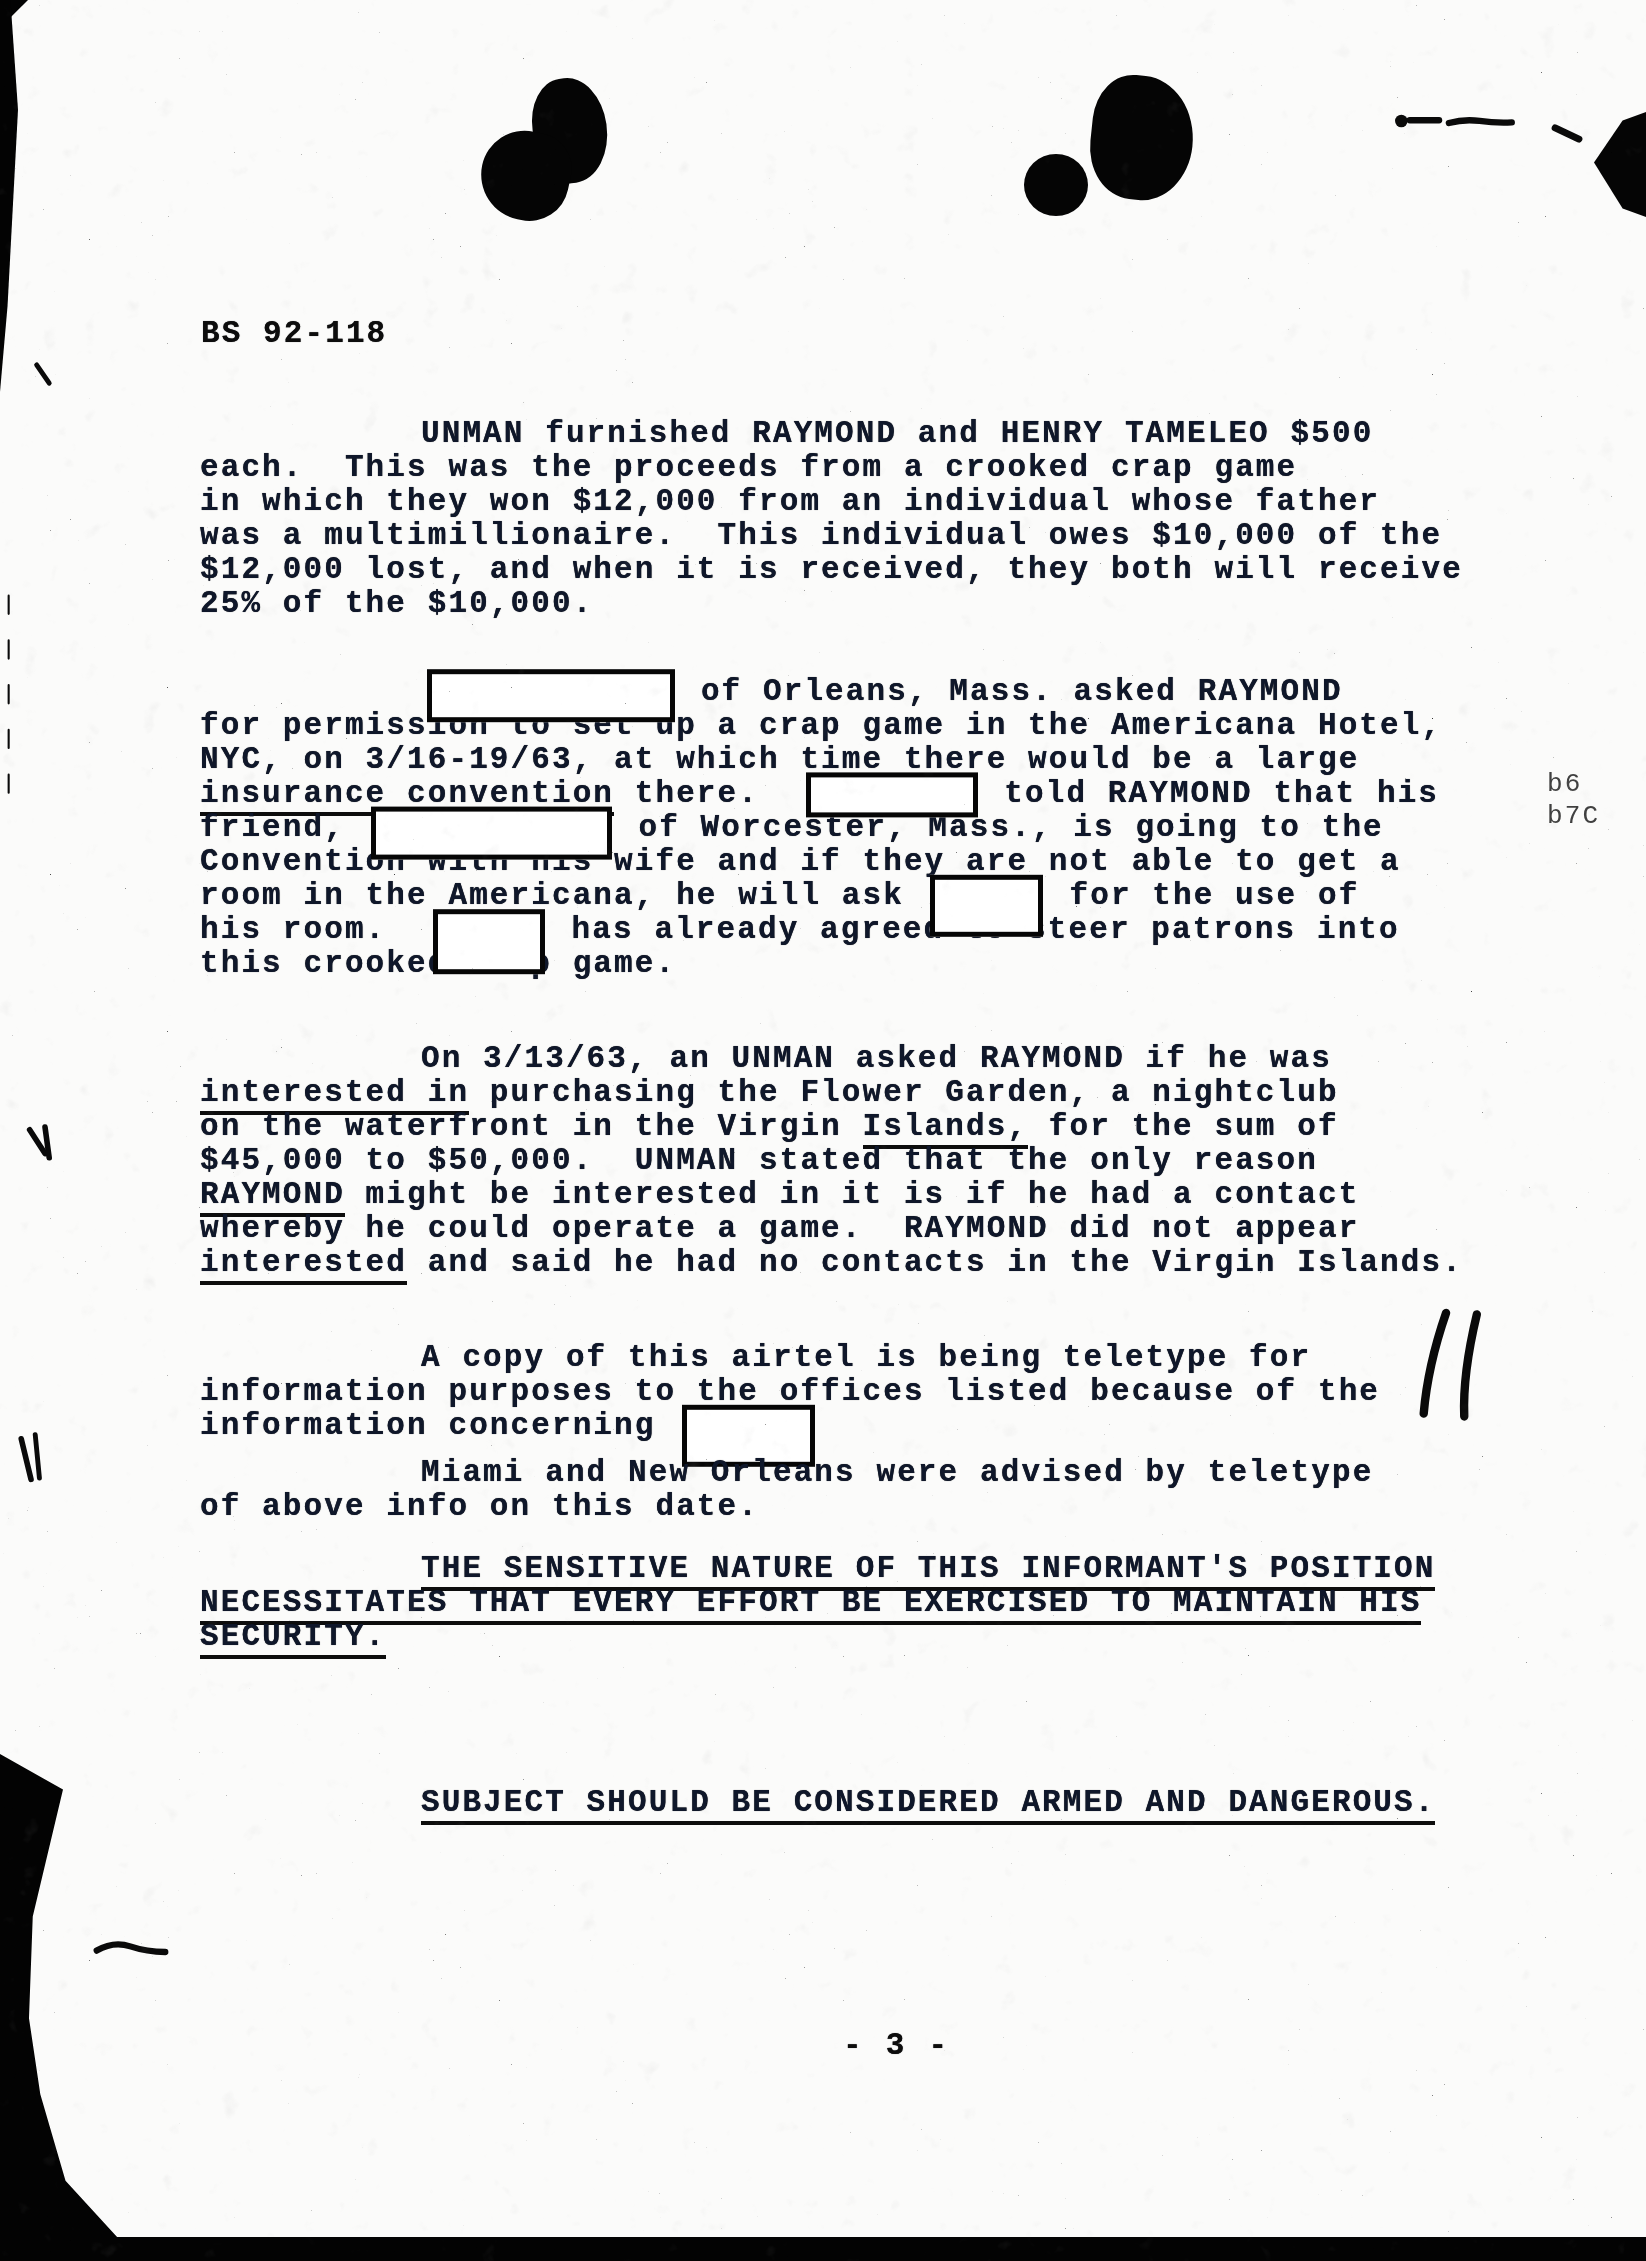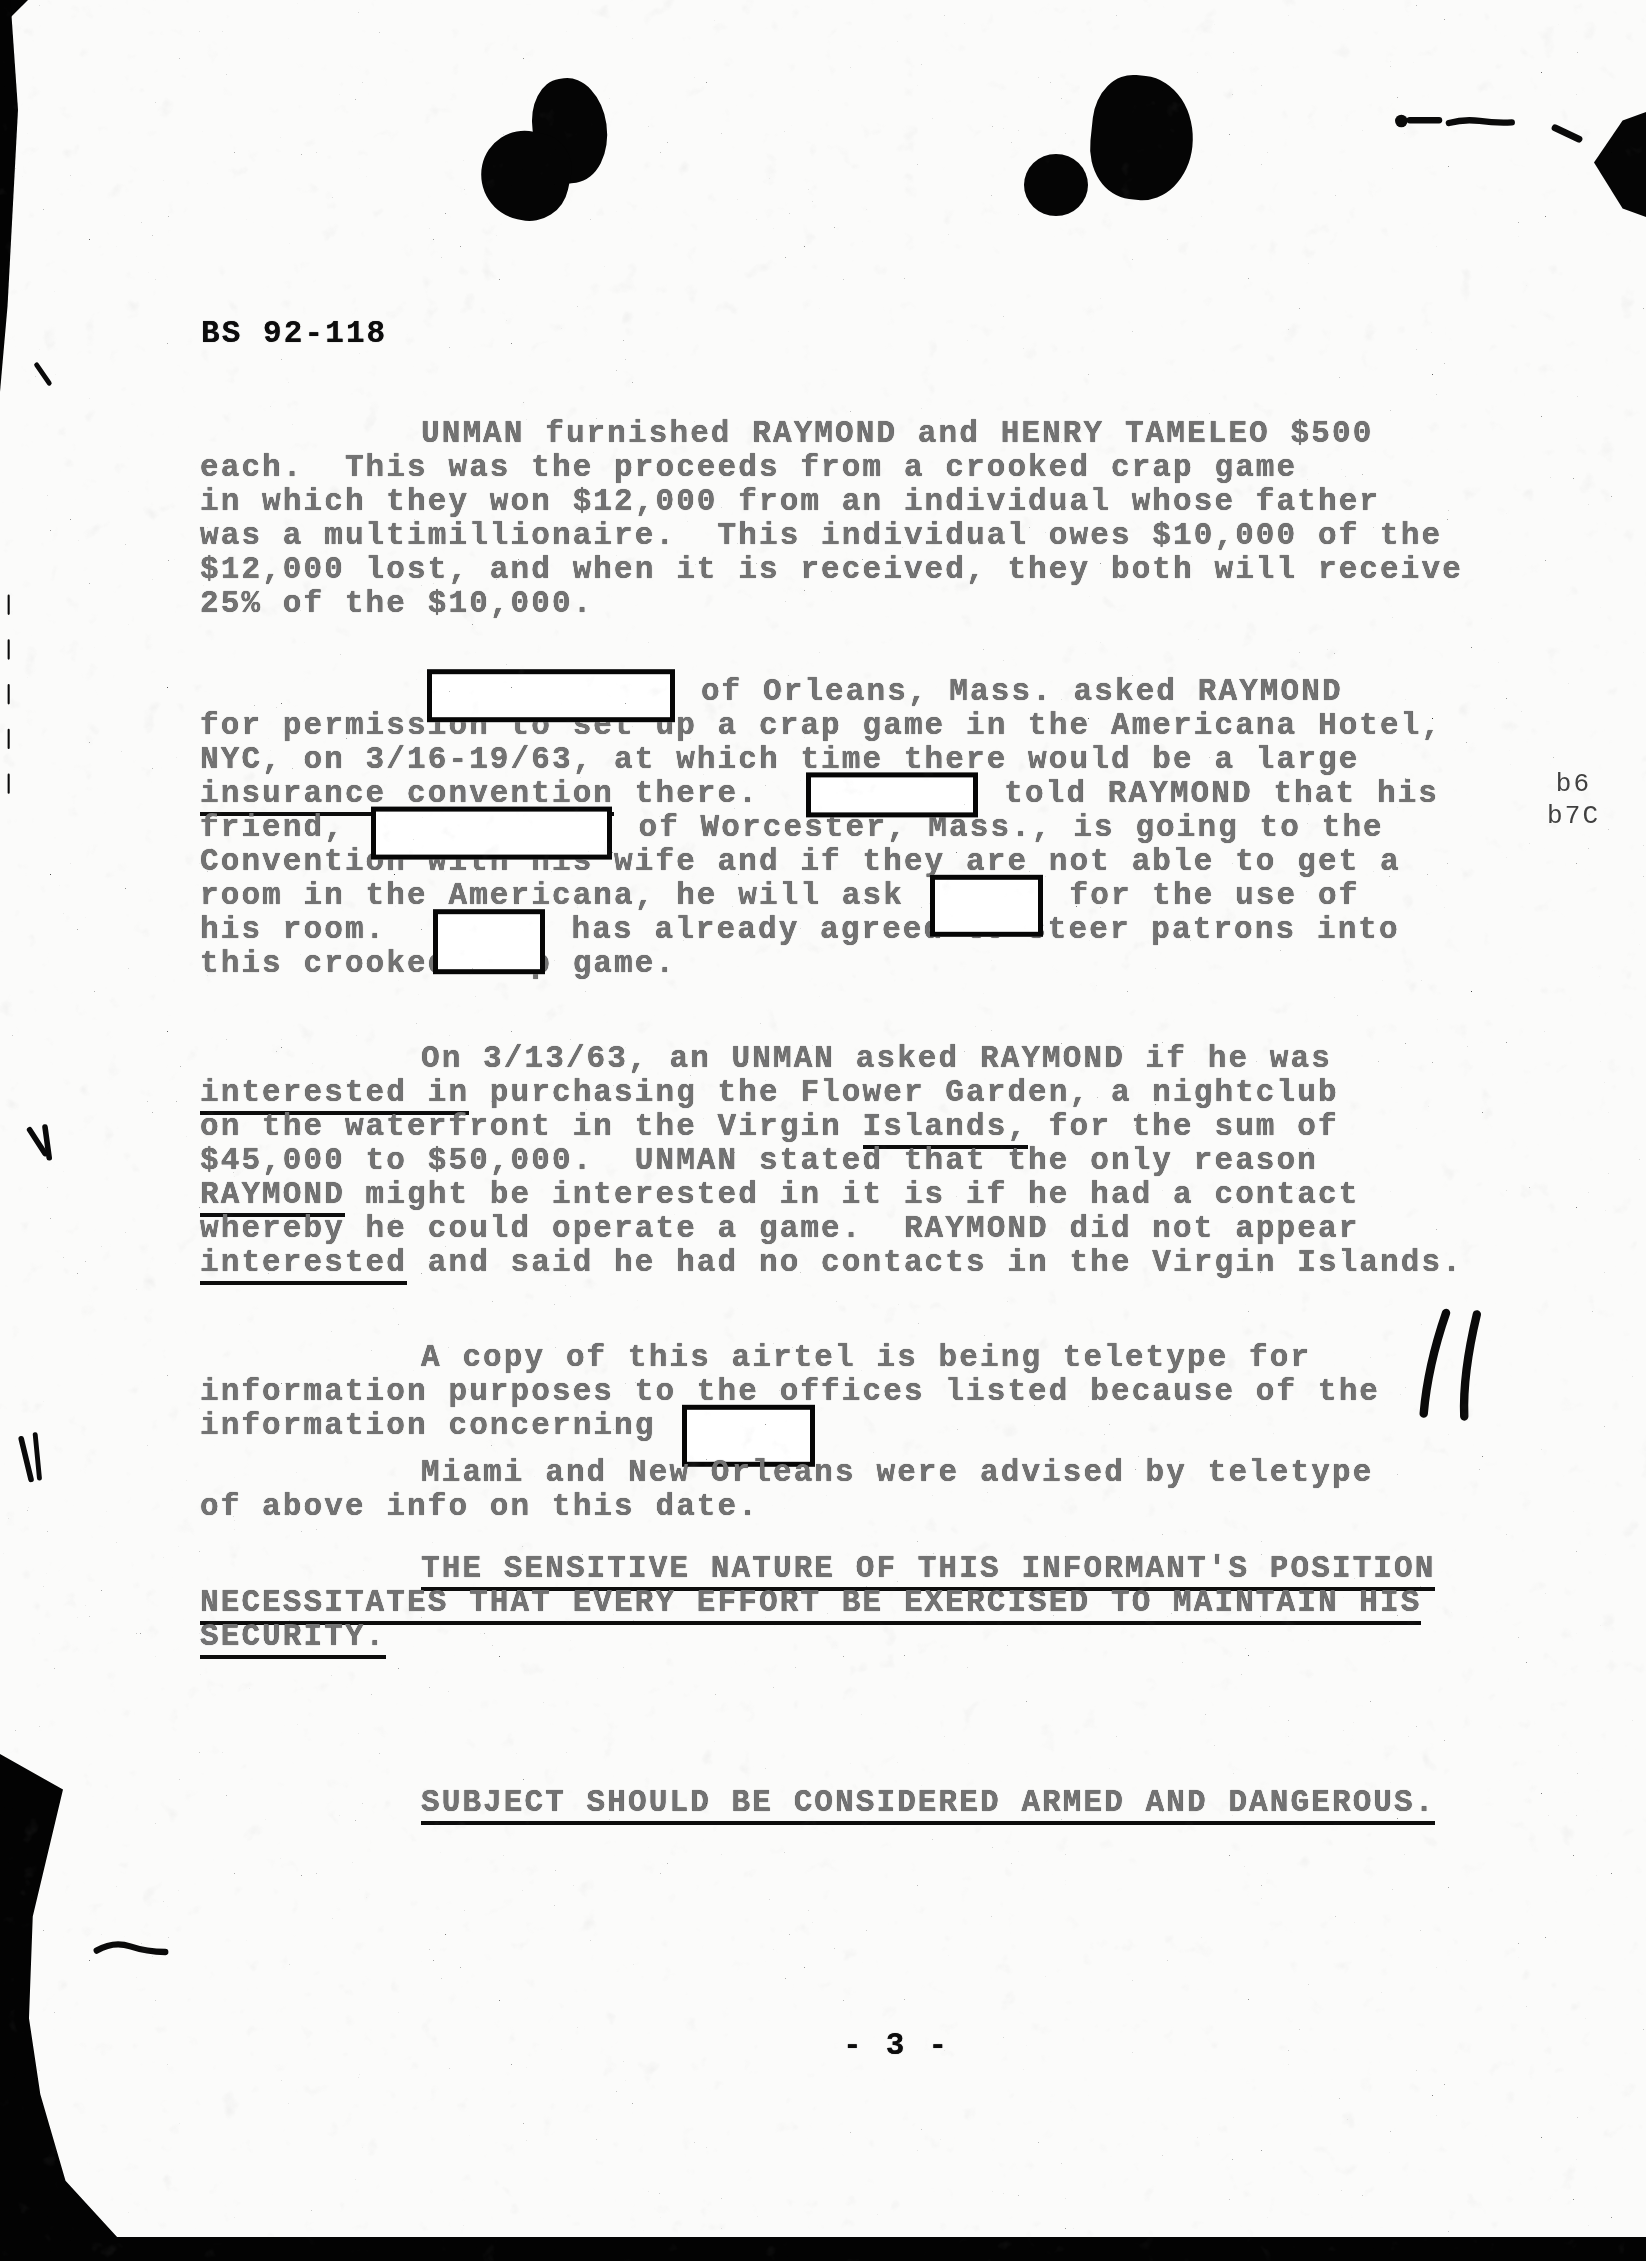--- a/index.html
+++ b/index.html
@@ -4,33 +4,33 @@
 <style>
   * { margin:0; padding:0; box-sizing:content-box; }
   html,body { width:1647px; height:2261px; }
   body { position:relative; background:#fbfbfa; overflow:hidden;
          font-family:"Liberation Mono", monospace; }
   .page { position:absolute; left:0; top:0; width:1647px; height:2261px; }
 
   
   .para { position:absolute; left:200px; width:1342px; z-index:10; }
   .line { white-space:pre; font-weight:700; font-size:31px; line-height:34px;
-          letter-spacing:2.1px; color:#737373; text-shadow:0 0 0.7px rgba(0,0,0,.9); }
+          letter-spacing:2.1px; color:#0f172a; text-shadow:0 0 0.7px rgba(0,0,0,.9); }
   .line.indent { padding-left:221px; }
   .u { border-bottom:4.2px solid #0d0d0d; padding-bottom:0.7px; }
 
   .file-number { position:absolute; left:201px; top:316px; z-index:10;
                  font-size:31px; font-weight:700; letter-spacing:2.1px; color:#0d0d0d;
                  text-shadow:0 0 0.7px rgba(0,0,0,.9); white-space:pre; }
   .page-number { position:absolute; left:843px; top:2028px; z-index:10;
                  font-size:31px; font-weight:700; letter-spacing:2.8px; color:#0d0d0d;
                  text-shadow:0 0 0.7px rgba(0,0,0,.9); white-space:pre; }
   .margin-codes { position:absolute; left:1547px; top:768px; z-index:10;
                   font-size:26px; line-height:32px; font-weight:400;
-                  letter-spacing:2.1px; color:#2c2c2c; opacity:.9;text-align:center; }
+                  letter-spacing:2.1px; color:#2c2c2c; opacity:.9; }
 
   
   .redaction { display:inline-block; background:#ffffff; border:5.6px solid #060606;
                vertical-align:middle; margin:-15.4px 5.6px; position:relative; }
 
   
   .blob { position:absolute; background:#050505; z-index:20; }
   .blob-a { left:533px; top:78px; width:74px; height:105px;
             border-radius:48% 52% 55% 45%; transform:rotate(-8deg); }
   .blob-b { left:481px; top:131px; width:89px; height:89px;

